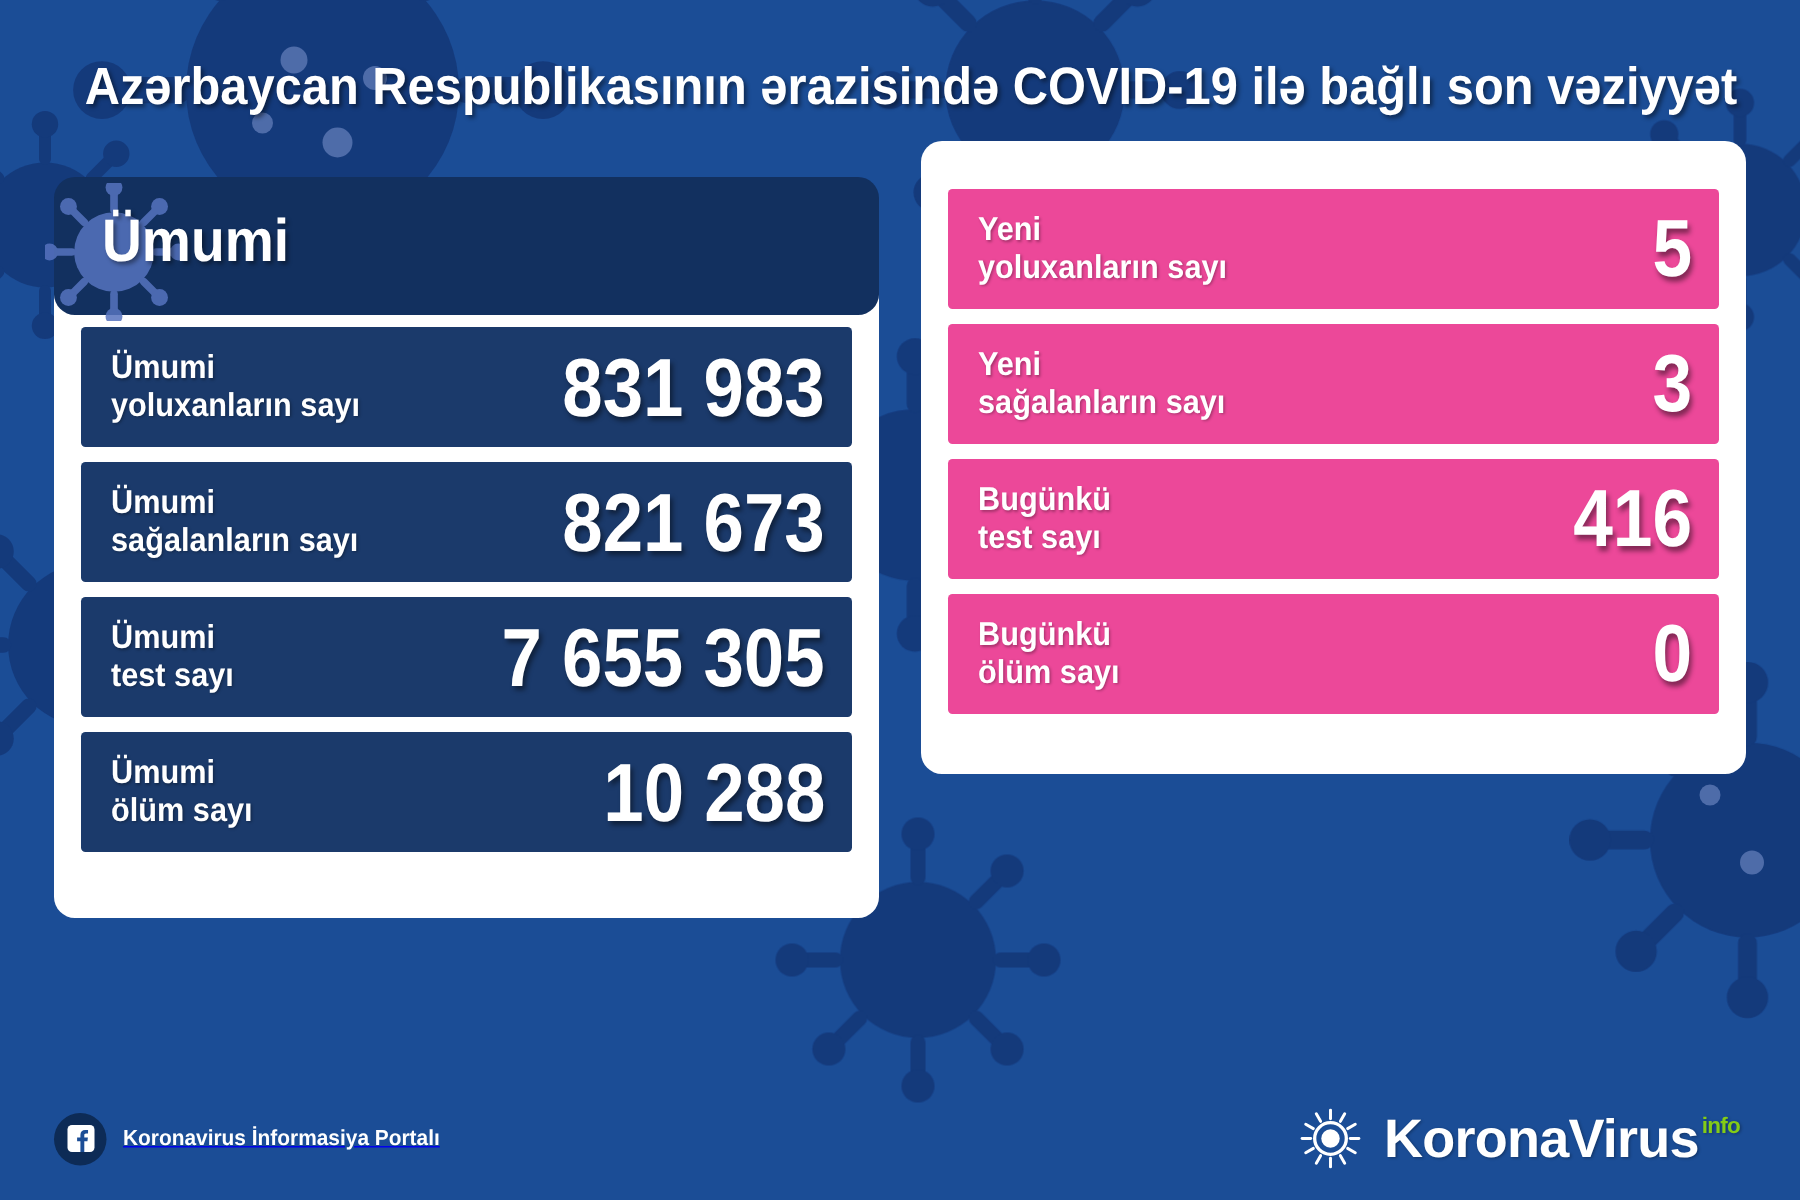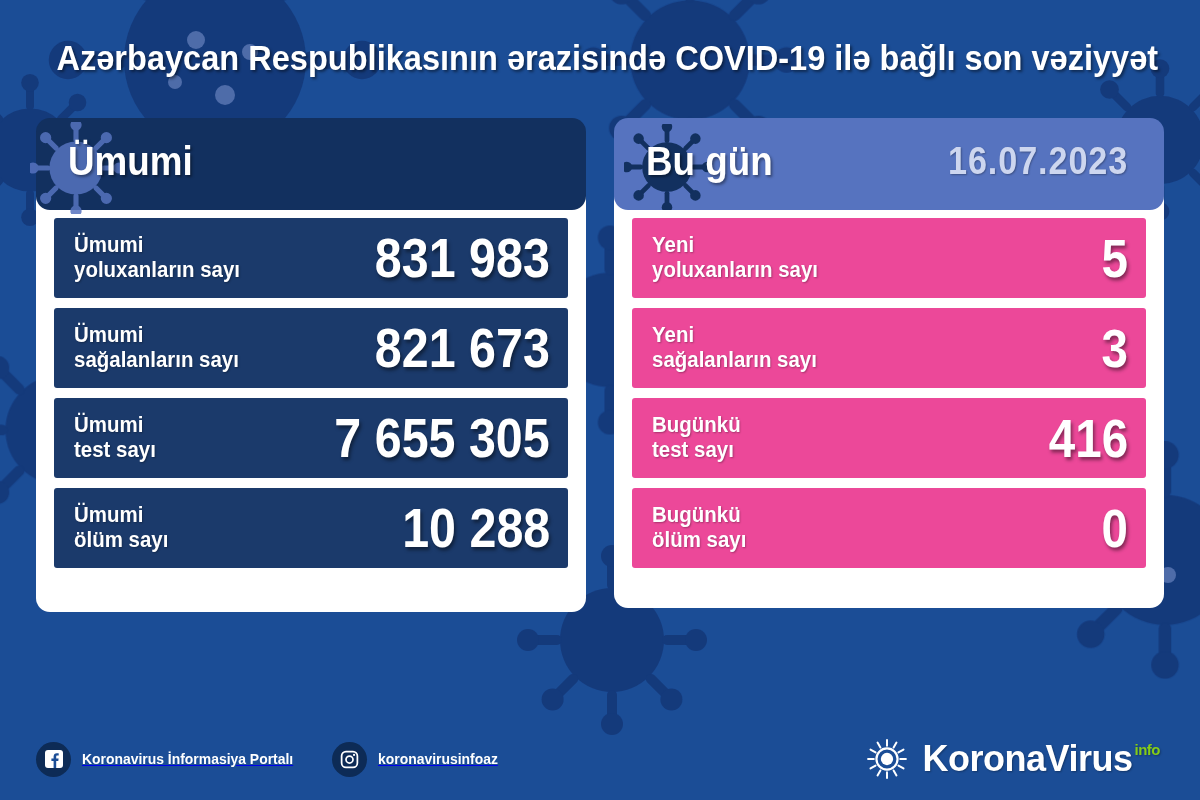--- a/index.html
+++ b/index.html
@@ -235,29 +235,20 @@
       </div>
       <div class="stat-row">
         <span class="stat-label">Ümumi
 ölüm sayı</span>
         <span class="stat-value">10 288</span>
       </div>
     </div>
   </section>
 
   <section class="panel">
-    <div class="panel-head today">
-      <svg class="head-virus today-v" width="86" height="86" viewBox="-90 -90 180 180">
-        <g fill="#12305f">
-            <use href="#virusShape"></use>
-          </g>
-      </svg>
-      <span class="panel-head-title">Bu gün</span>
-      <span class="panel-head-date">16.07.2023</span>
-    </div>
 
     <div class="panel-body today-body">
       <div class="stat-row">
         <span class="stat-label">Yeni
 yoluxanların sayı</span>
         <span class="stat-value">5</span>
       </div>
       <div class="stat-row">
         <span class="stat-label">Yeni
 sağalanların sayı</span>
@@ -282,30 +273,20 @@
   <a class="social" href="#">
     <span class="social-icon">
       <svg width="20" height="20" viewBox="0 0 20 20">
         <rect x="1" y="1" width="18" height="18" rx="3" fill="#ffffff"></rect>
         <path d="M12.2 19V11.9h2.1l.3-2.5h-2.4V7.8c0-.7.2-1.2 1.2-1.2h1.3V4.4c-.2 0-1-.1-1.9-.1-1.9 0-3.2 1.2-3.2 3.3v1.8H7.4v2.5h2.2V19z" fill="#1b4d96"></path>
       </svg>
     </span>
     <span class="social-label">Koronavirus İnformasiya Portalı</span>
   </a>
 
-  <a class="social" href="#">
-    <span class="social-icon">
-      <svg width="21" height="21" viewBox="0 0 24 24" fill="none" stroke="#ffffff" stroke-width="2">
-        <rect x="3" y="3" width="18" height="18" rx="5"></rect>
-        <circle cx="12" cy="12" r="4"></circle>
-        <circle cx="17.2" cy="6.8" r="1.3" fill="#ffffff" stroke="none"></circle>
-      </svg>
-    </span>
-    <span class="social-label">koronavirusinfoaz</span>
-  </a>
 
 
   <div class="logo">
     <svg width="44" height="44" viewBox="-50 -50 100 100">
       <circle cx="0" cy="0" r="14" fill="#ffffff"></circle>
       <circle cx="0" cy="0" r="24" fill="none" stroke="#ffffff" stroke-width="5"></circle>
       <g stroke="#ffffff" stroke-width="4.5" stroke-linecap="round">
         <line x1="0" y1="-30" x2="0" y2="-43"></line>
         <line x1="15" y1="-26" x2="21.5" y2="-37.5"></line>
         <line x1="26" y1="-15" x2="37.5" y2="-21.5"></line>

